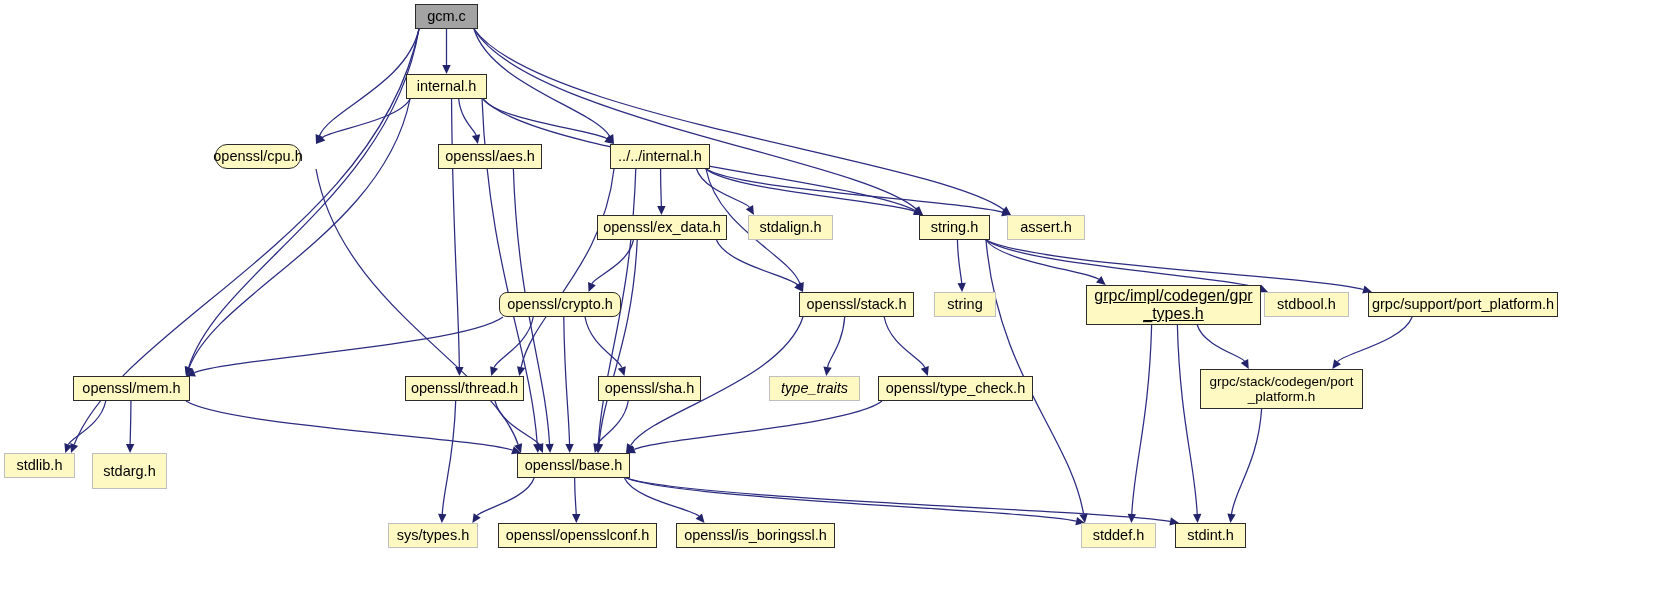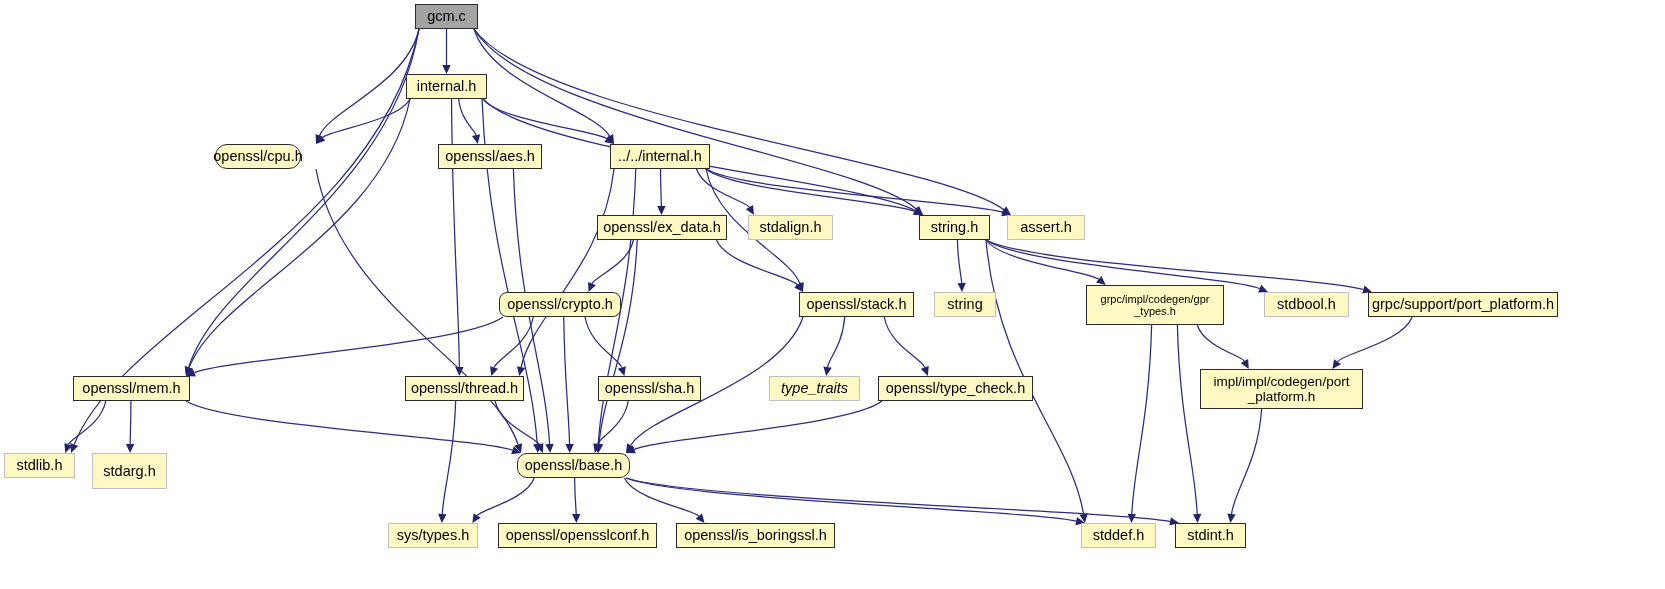--- a/index.html
+++ b/index.html
@@ -178,33 +178,33 @@
       <div class="node solid" style="left: 215px; top: 144px; width: 86px; height: 25px; border-radius: 12px;">openssl/cpu.h</div>
       <div class="node solid" style="left: 438px; top: 144px; width: 104px; height: 25px;">openssl/aes.h</div>
       <div class="node solid" style="left: 610px; top: 144px; width: 100px; height: 25px;">../../internal.h</div>
       <div class="node solid" style="left: 597px; top: 215px; width: 130px; height: 25px;">openssl/ex_data.h</div>
       <div class="node faint" style="left: 748px; top: 215px; width: 85px; height: 25px;">stdalign.h</div>
       <div class="node solid" style="left: 919px; top: 215px; width: 71px; height: 25px;">string.h</div>
       <div class="node faint" style="left: 1007px; top: 215px; width: 78px; height: 25px;">assert.h</div>
       <div class="node solid" style="left: 499px; top: 292px; width: 122px; height: 25px; border-radius: 8px;">openssl/crypto.h</div>
       <div class="node solid" style="left: 799px; top: 292px; width: 115px; height: 25px;">openssl/stack.h</div>
       <div class="node faint" style="left: 934px; top: 292px; width: 62px; height: 25px;">string</div>
-      <div class="node solid" style="left: 1086px; top: 285px; width: 138px; height: 40px; font-size: 11px;">grpc/impl/codegen/gpr
+      <div class="node solid" style="left: 1086px; top: 285px; width: 175px; height: 40px; font-size: 16px; text-decoration: underline;">grpc/impl/codegen/gpr
 _types.h</div>
       <div class="node faint" style="left: 1264px; top: 292px; width: 85px; height: 25px;">stdbool.h</div>
       <div class="node solid" style="left: 1368px; top: 292px; width: 190px; height: 25px;">grpc/support/port_platform.h</div>
       <div class="node solid" style="left: 73px; top: 376px; width: 117px; height: 25px;">openssl/mem.h</div>
       <div class="node solid" style="left: 405px; top: 376px; width: 119px; height: 25px;">openssl/thread.h</div>
       <div class="node solid" style="left: 598px; top: 376px; width: 103px; height: 25px;">openssl/sha.h</div>
       <div class="node faint" style="left: 769px; top: 376px; width: 91px; height: 25px; font-style: italic;">type_traits</div>
       <div class="node solid" style="left: 878px; top: 376px; width: 155px; height: 25px;">openssl/type_check.h</div>
-      <div class="node solid" style="left: 1200px; top: 369px; width: 163px; height: 40px; font-size: 13.5px;">impl/impl/codegen/port
+      <div class="node solid" style="left: 1200px; top: 369px; width: 163px; height: 40px; font-size: 13.5px;">grpc/stack/codegen/port
 _platform.h</div>
       <div class="node faint" style="left: 4px; top: 453px; width: 71px; height: 25px;">stdlib.h</div>
       <div class="node faint" style="left: 92px; top: 453px; width: 75px; height: 36px;">stdarg.h</div>
-      <div class="node solid" style="left: 517px; top: 453px; width: 113px; height: 25px; border-radius: 10px;">openssl/base.h</div>
+      <div class="node solid" style="left: 517px; top: 453px; width: 113px; height: 25px;">openssl/base.h</div>
       <div class="node faint" style="left: 388px; top: 523px; width: 90px; height: 25px;">sys/types.h</div>
       <div class="node solid" style="left: 498px; top: 523px; width: 159px; height: 25px;">openssl/opensslconf.h</div>
       <div class="node solid" style="left: 676px; top: 523px; width: 159px; height: 25px;">openssl/is_boringssl.h</div>
       <div class="node faint" style="left: 1081px; top: 523px; width: 75px; height: 25px;">stddef.h</div>
       <div class="node solid" style="left: 1175px; top: 523px; width: 71px; height: 25px;">stdint.h</div>
     </div>
 </div>
 
 </body></html>

